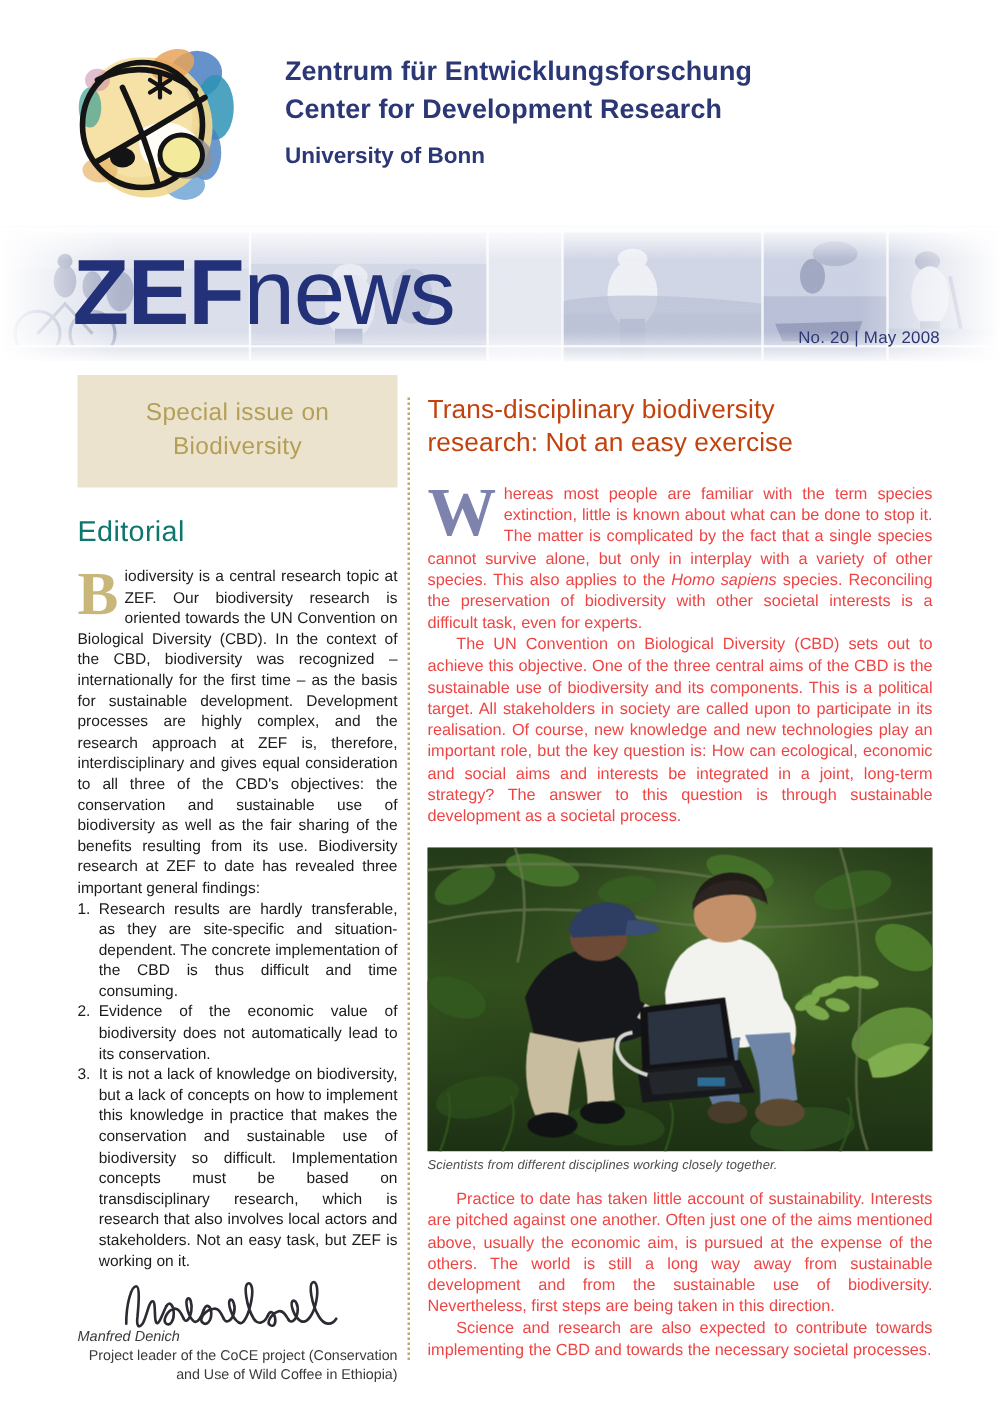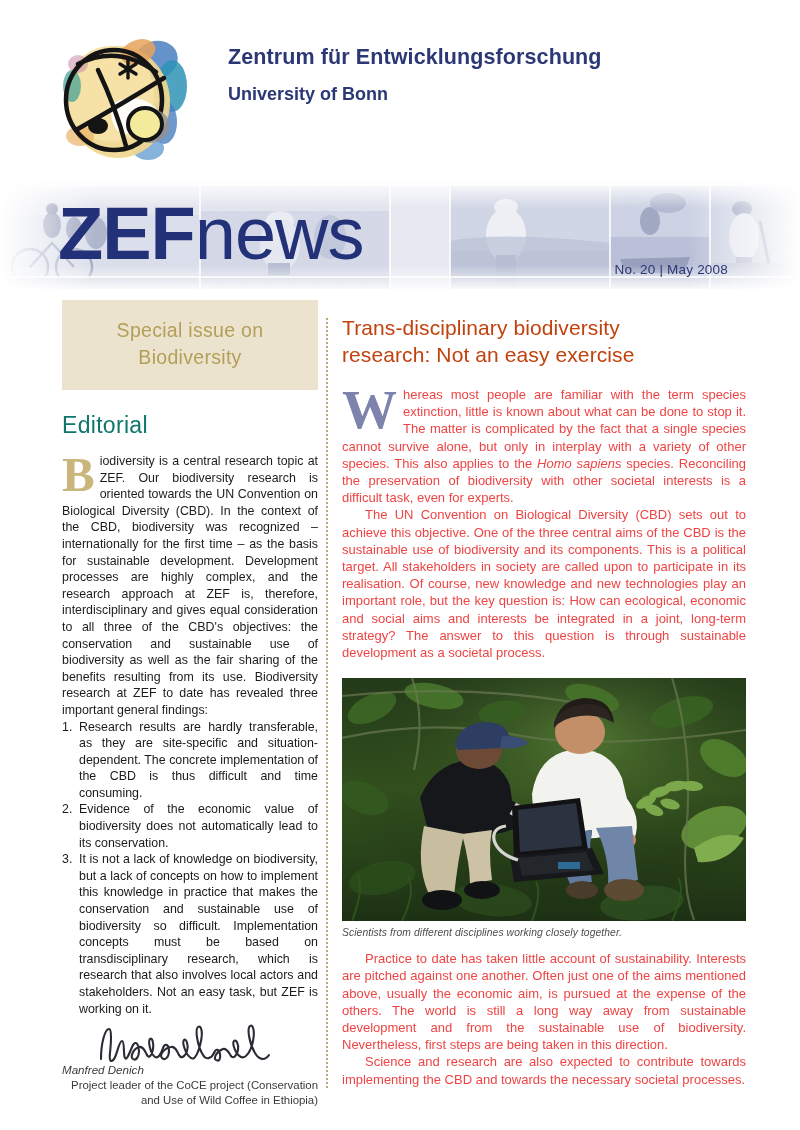--- a/index.html
+++ b/index.html
@@ -70,21 +70,21 @@
     font-size: 74px;
     line-height: 82px;
     color: #233178;
     letter-spacing: -1px;
     white-space: nowrap;
   }
   .banner-title .zef { font-weight: bold; }
   .banner-title .news { font-weight: normal; }
   .banner-issue {
     position: absolute;
-    right: 72px; top: 81px;
+    right: 48px; top: 81px;
     font-size: 13.5px;
     color: #2c3775;
     font-weight: normal;
     white-space: nowrap;
     letter-spacing: 0.2px;
     text-align: right;
   }
 
   
   .content {
@@ -282,20 +282,21 @@
       <g stroke="#141414" stroke-width="3.4" stroke-linecap="round">
         <line x1="76" y1="36" x2="76" y2="54"></line>
         <line x1="68" y1="40" x2="84" y2="50"></line>
         <line x1="84" y1="40" x2="68" y2="50"></line>
       </g>
     </svg>
   </div>
 
   <div class="org-names">
     <div class="org-line1">Zentrum für Entwicklungsforschung</div>
+    <div class="org-line2">Center for Development Research</div>
     <div class="org-line3">University of Bonn</div>
   </div>
 </div>
 
 <div class="banner">
 
   <svg class="banner-photostrip" viewBox="0 0 800 108" preserveAspectRatio="none">
     <defs>
       <linearGradient id="fadeL" x1="0" y1="0" x2="1" y2="0">
         <stop offset="0" stop-color="#ffffff" stop-opacity="1"></stop>

